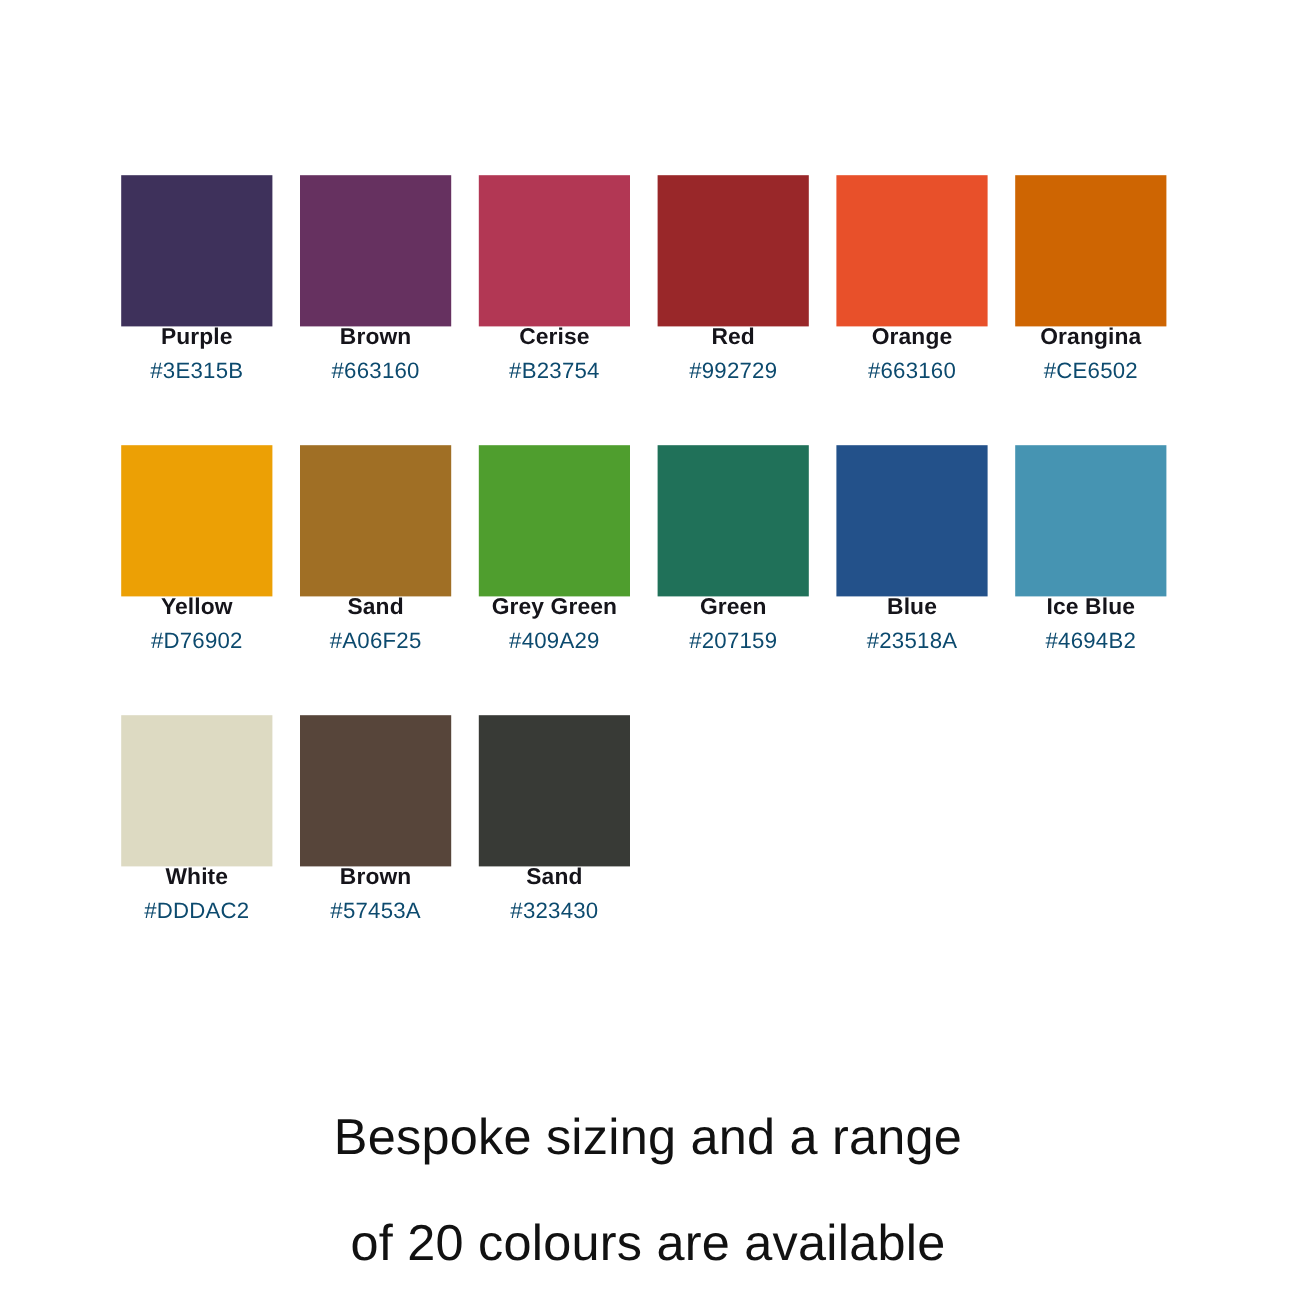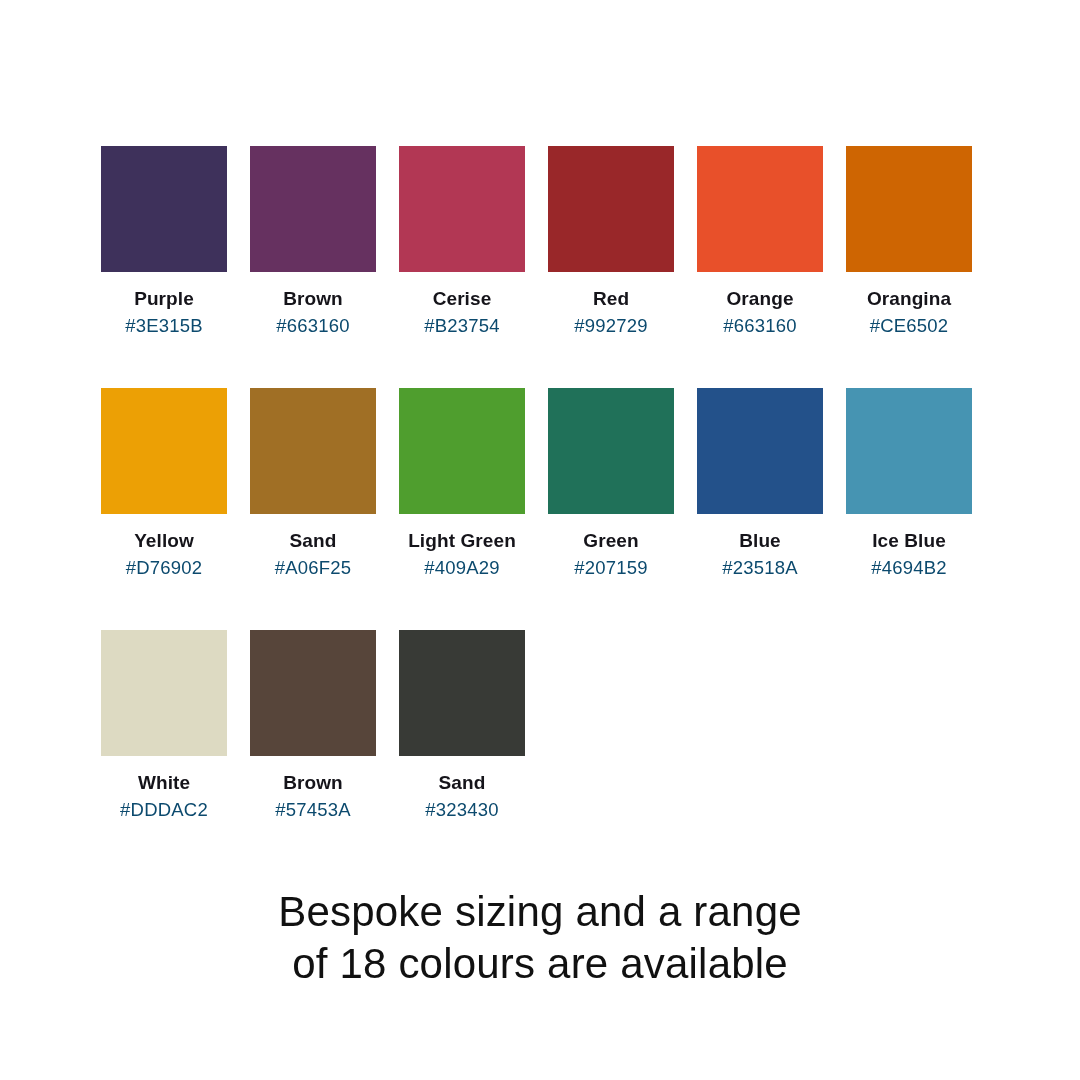--- a/index.html
+++ b/index.html
@@ -45,21 +45,20 @@
   }
 
   .swatch-chip {
     width: 126px;
     height: 126px;
     display: block;
     box-sizing: border-box;
   }
 
   .swatch-name {
-    margin-top: 17px;
     font-size: 19px;
     font-weight: bold;
     color: #15141A;
     letter-spacing: 0.1px;
     line-height: 1.1;
     text-align: center;
     white-space: nowrap;
   }
 
   .swatch-hex {
@@ -80,20 +79,21 @@
     width: 1080px;
     text-align: center;
     font-size: 42px;
     font-weight: 300;
     color: #111111;
     line-height: 1.24;
     letter-spacing: 0.2px;
   }
   .caption-line {
     display: block;
+    margin-top: 36px;
   }
 </style>
 </head>
 <body>
 
 <div class="palette-page">
 
   <div class="swatch-grid">
       <div class="swatch-cell">
         <div class="swatch-chip" style="background-color: rgb(62, 49, 91);"></div>
@@ -130,21 +130,21 @@
         <div class="swatch-name">Yellow</div>
         <div class="swatch-hex">#D76902</div>
       </div>
       <div class="swatch-cell">
         <div class="swatch-chip" style="background-color: rgb(160, 111, 37);"></div>
         <div class="swatch-name">Sand</div>
         <div class="swatch-hex">#A06F25</div>
       </div>
       <div class="swatch-cell">
         <div class="swatch-chip" style="background-color: rgb(79, 158, 46);"></div>
-        <div class="swatch-name">Light Green</div>
+        <div class="swatch-name">Grey Green</div>
         <div class="swatch-hex">#409A29</div>
       </div>
       <div class="swatch-cell">
         <div class="swatch-chip" style="background-color: rgb(32, 113, 89);"></div>
         <div class="swatch-name">Green</div>
         <div class="swatch-hex">#207159</div>
       </div>
       <div class="swatch-cell">
         <div class="swatch-chip" style="background-color: rgb(35, 81, 138);"></div>
         <div class="swatch-name">Blue</div>
@@ -167,16 +167,16 @@
       </div>
       <div class="swatch-cell">
         <div class="swatch-chip" style="background-color: rgb(56, 58, 54);"></div>
         <div class="swatch-name">Sand</div>
         <div class="swatch-hex">#323430</div>
       </div>
     </div>
 
   <div class="caption">
     <span class="caption-line">Bespoke sizing and a range</span>
-    <span class="caption-line">of 18 colours are available</span>
+    <span class="caption-line">of 20 colours are available</span>
   </div>
 
 </div>
 
 </body></html>

